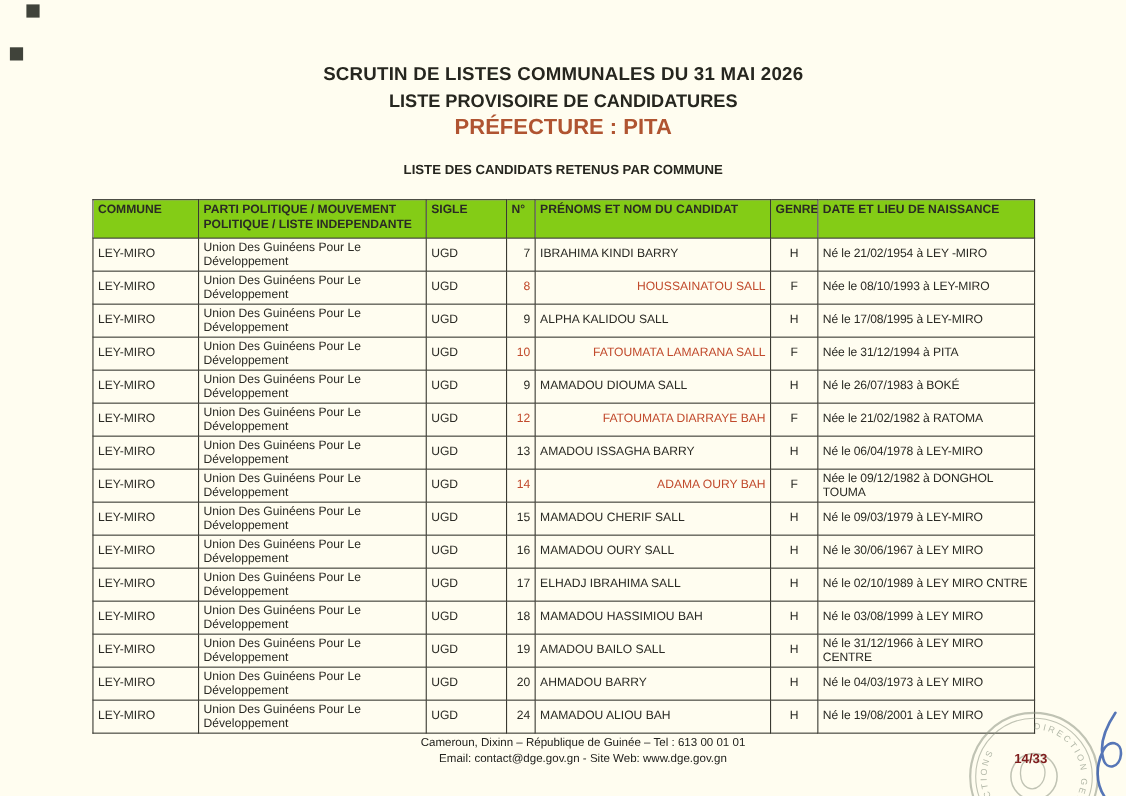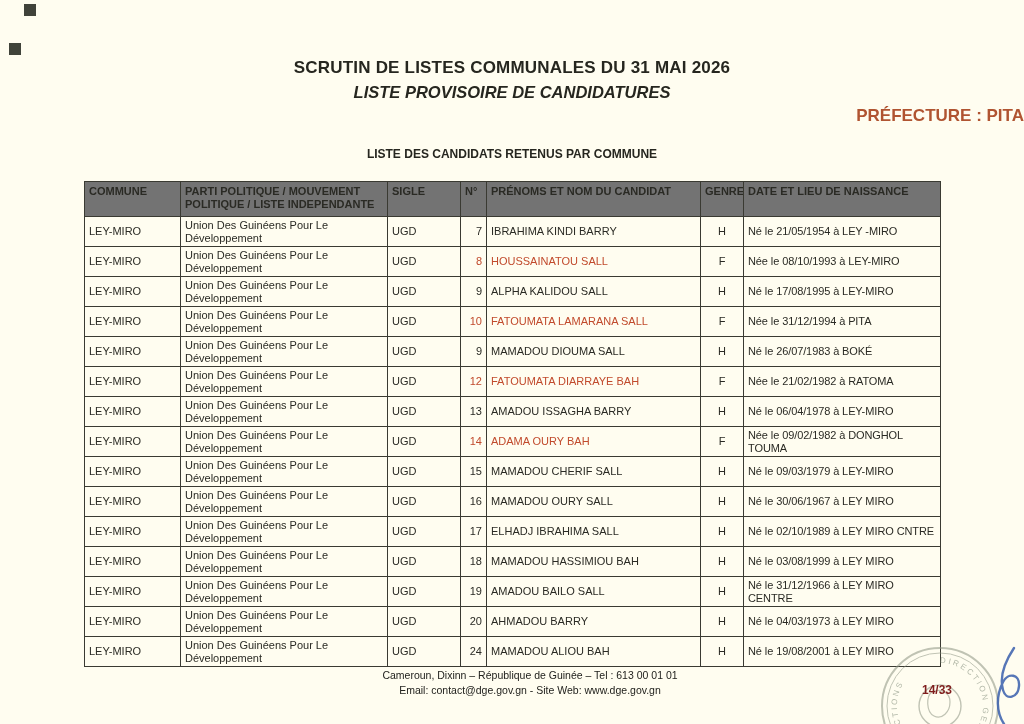--- a/index.html
+++ b/index.html
@@ -12,54 +12,54 @@
   .sheet{position:relative;width:1024px;height:724px;background:#fffdf0;}
 
   
   .corner-mark{position:absolute;background:#30332a;opacity:.92;}
   .mark-a{left:24px;top:4px;width:12px;height:12px;}
   .mark-b{left:9px;top:43px;width:12px;height:12px;}
 
   
   .titles{position:absolute;left:0;top:56px;width:1024px;text-align:center;color:#26261f;}
   .t1{font-size:17px;font-weight:bold;letter-spacing:.2px;line-height:24px;}
-  .t2{font-size:16.5px;font-weight:bold;line-height:24px;font-style:italic;}
-  .t3{font-size:17px;font-weight:bold;line-height:24px;color:#b05431;text-align:right;}
+  .t2{font-size:16.5px;font-weight:bold;line-height:24px;}
+  .t3{font-size:20px;font-weight:bold;line-height:24px;color:#b05431;}
   .t4{font-size:12px;font-weight:bold;margin-top:14px;line-height:24px;}
 
   
   table.cand{
     position:absolute;left:84px;top:181px;width:856px;
     border-collapse:collapse;table-layout:fixed;
     font-size:11px;color:#2a2a24;
     background:#fffdf0;
   }
   table.cand th, table.cand td{
     border:1.6px solid #3a3a32;
     padding:1px 4px;
     vertical-align:middle;
     overflow:hidden;
   }
   table.cand th{
-    background:#737373;
+    background:#84cc16;
     font-weight:bold;
     text-align:left;
     vertical-align:top;
     height:30px;
     line-height:13px;
     padding-top:3px;
   }
   table.cand td{height:27px;line-height:12.5px;}
   td.c-commune{padding-left:5px;margin-top:12px;}
   td.c-party{line-height:12px;margin-top:20px;}
   td.c-num{text-align:right;padding-right:3px;}
   td.c-genre{text-align:center;}
   td.c-birth{letter-spacing:-0.1px;}
   th.h-num{padding:3px 1px;}
-  .red{color:#c14a2c;}
+  .red{color:#c14a2c;text-align:right;}
 
   
   .footer{position:absolute;left:0;top:668px;width:1060px;text-align:center;
     font-size:10.5px;color:#22221e;line-height:15px;}
 
   .page-number{position:absolute;left:922px;top:683px;font-size:12px;font-weight:bold;color:#7f1d1d;}
 
   
   .stamp-svg{position:absolute;left:856px;top:630px;}
 </style>
@@ -100,21 +100,21 @@
         </tr>
     </thead>
     <tbody>
         <tr>
           <td class="c-commune">LEY-MIRO</td>
           <td class="c-party">Union Des Guinéens Pour Le Développement</td>
           <td class="c-sigle">UGD</td>
           <td class="c-num">7</td>
           <td class="c-name">IBRAHIMA KINDI BARRY</td>
           <td class="c-genre">H</td>
-          <td class="c-birth">Né le 21/05/1954 à LEY -MIRO</td>
+          <td class="c-birth">Né le 21/02/1954 à LEY -MIRO</td>
         </tr>
         <tr>
           <td class="c-commune">LEY-MIRO</td>
           <td class="c-party">Union Des Guinéens Pour Le Développement</td>
           <td class="c-sigle">UGD</td>
           <td class="c-num red">8</td>
           <td class="c-name red">HOUSSAINATOU SALL</td>
           <td class="c-genre">F</td>
           <td class="c-birth">Née le 08/10/1993 à LEY-MIRO</td>
         </tr>
@@ -163,21 +163,21 @@
           <td class="c-genre">H</td>
           <td class="c-birth">Né le 06/04/1978 à LEY-MIRO</td>
         </tr>
         <tr>
           <td class="c-commune">LEY-MIRO</td>
           <td class="c-party">Union Des Guinéens Pour Le Développement</td>
           <td class="c-sigle">UGD</td>
           <td class="c-num red">14</td>
           <td class="c-name red">ADAMA OURY BAH</td>
           <td class="c-genre">F</td>
-          <td class="c-birth">Née le 09/02/1982 à DONGHOL TOUMA</td>
+          <td class="c-birth">Née le 09/12/1982 à DONGHOL TOUMA</td>
         </tr>
         <tr>
           <td class="c-commune">LEY-MIRO</td>
           <td class="c-party">Union Des Guinéens Pour Le Développement</td>
           <td class="c-sigle">UGD</td>
           <td class="c-num">15</td>
           <td class="c-name">MAMADOU CHERIF SALL</td>
           <td class="c-genre">H</td>
           <td class="c-birth">Né le 09/03/1979 à LEY-MIRO</td>
         </tr>

